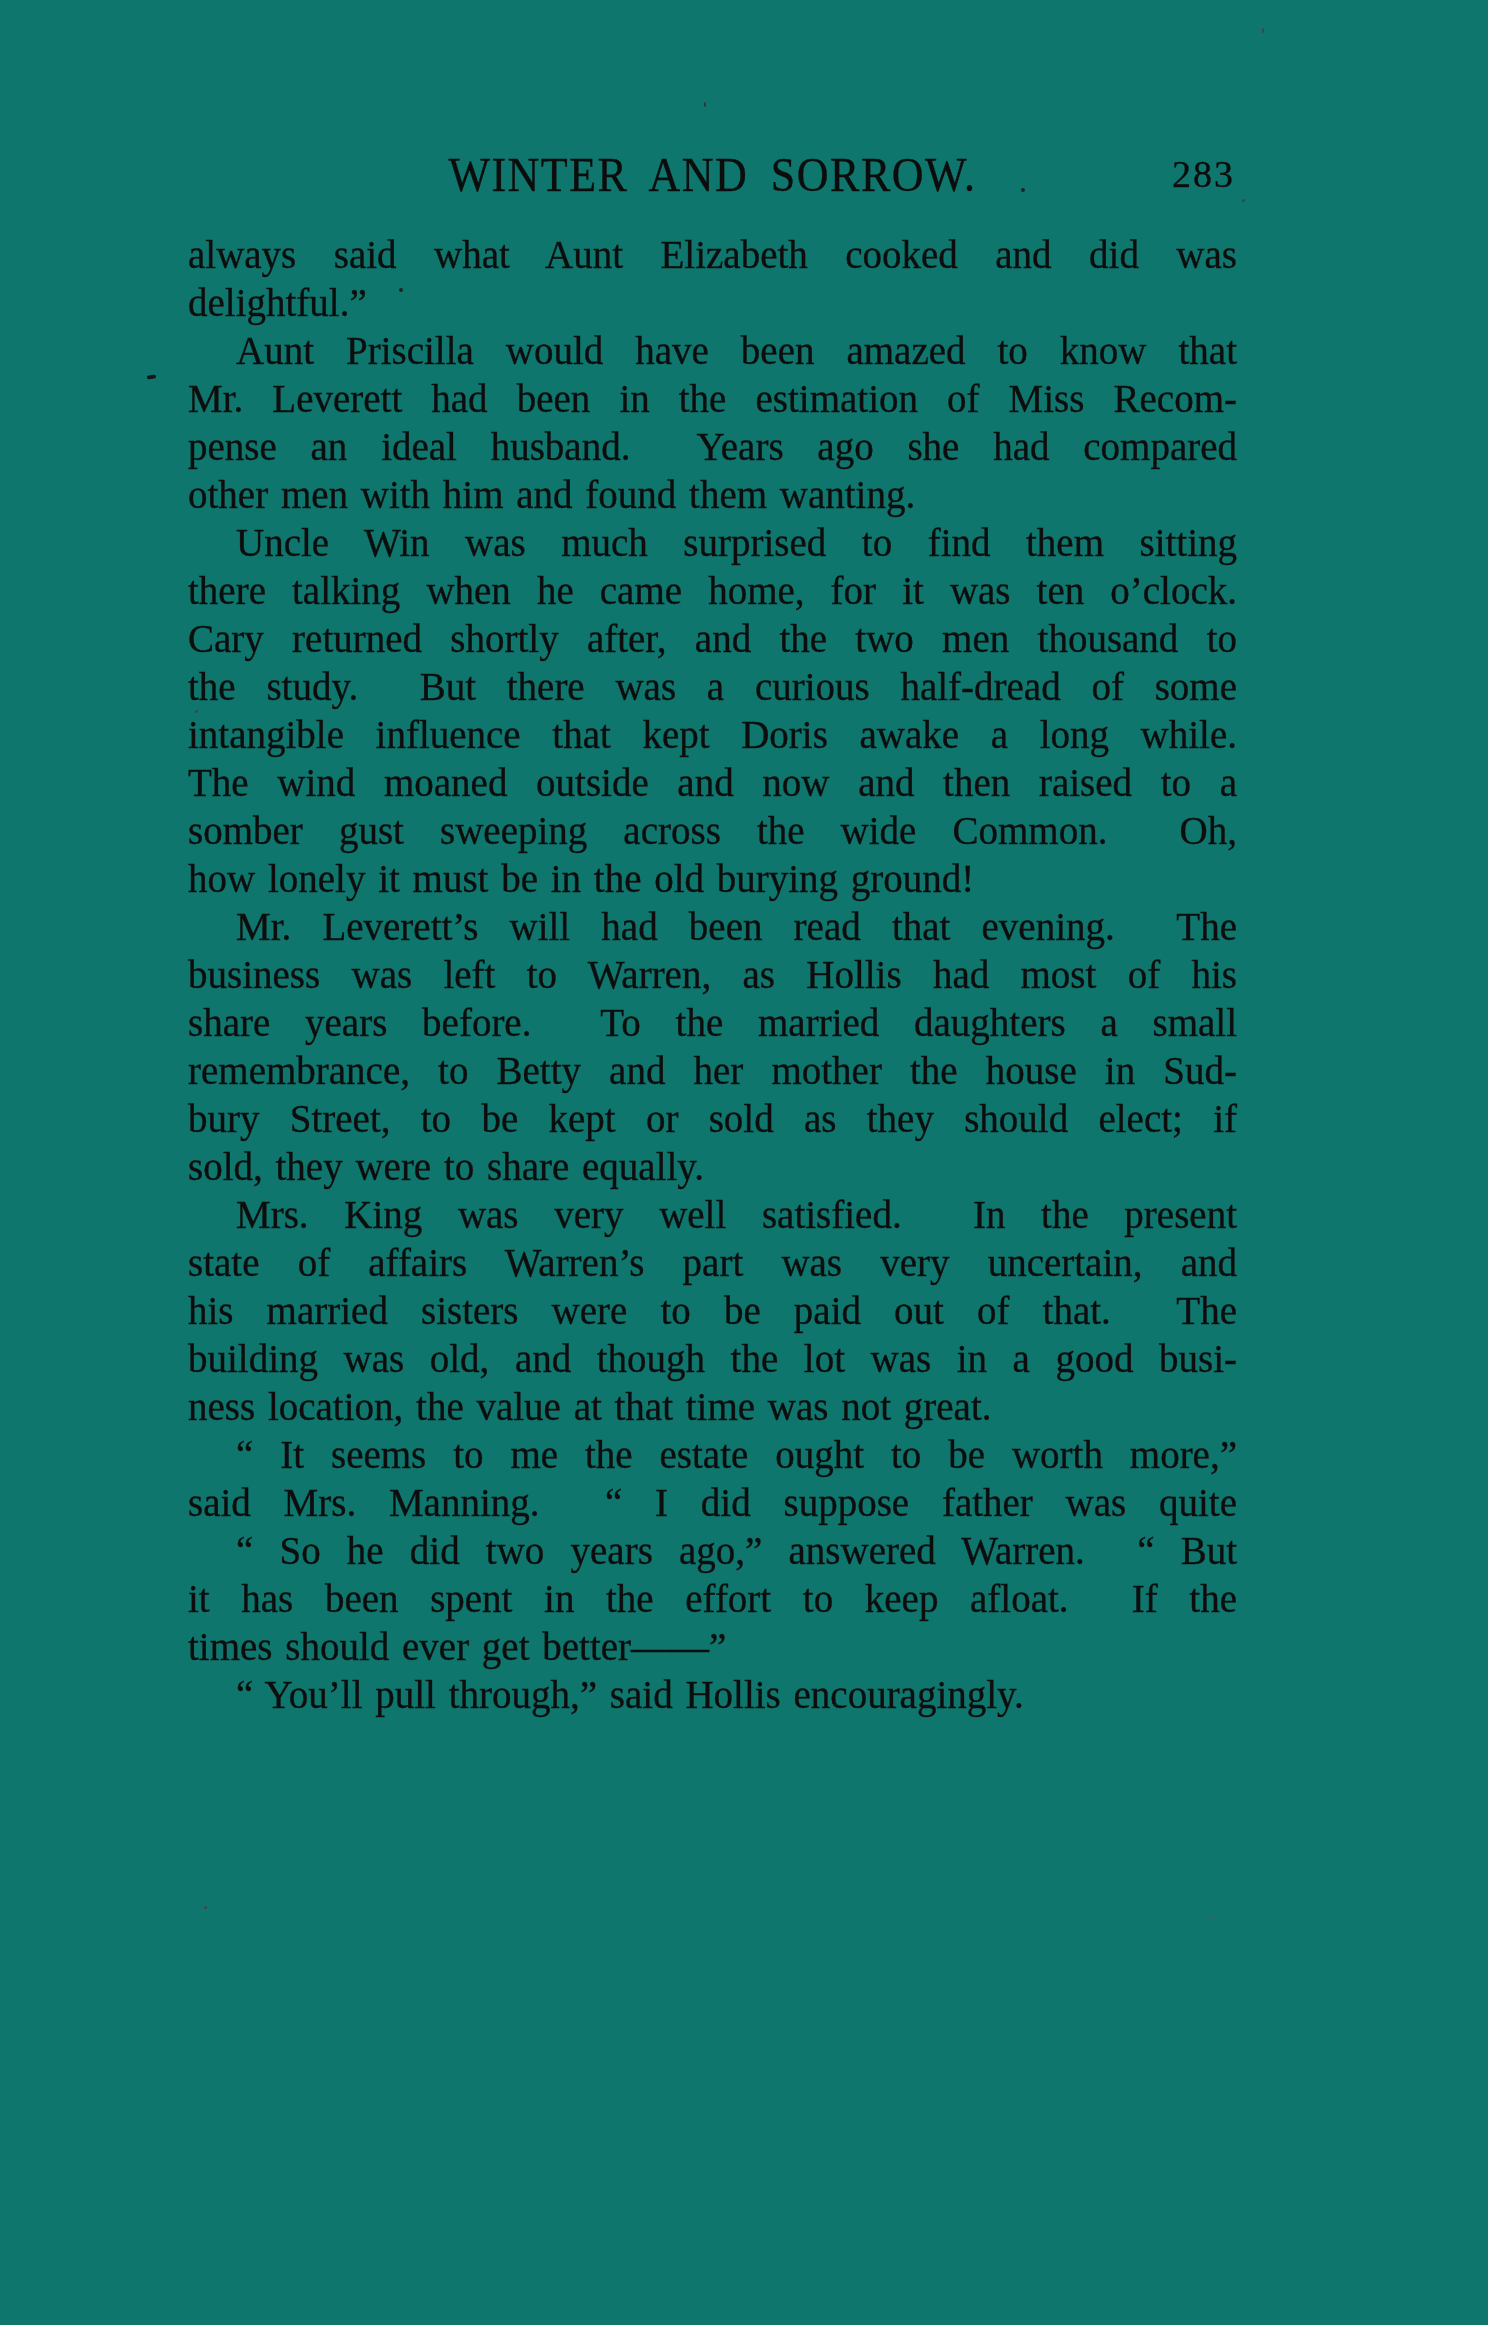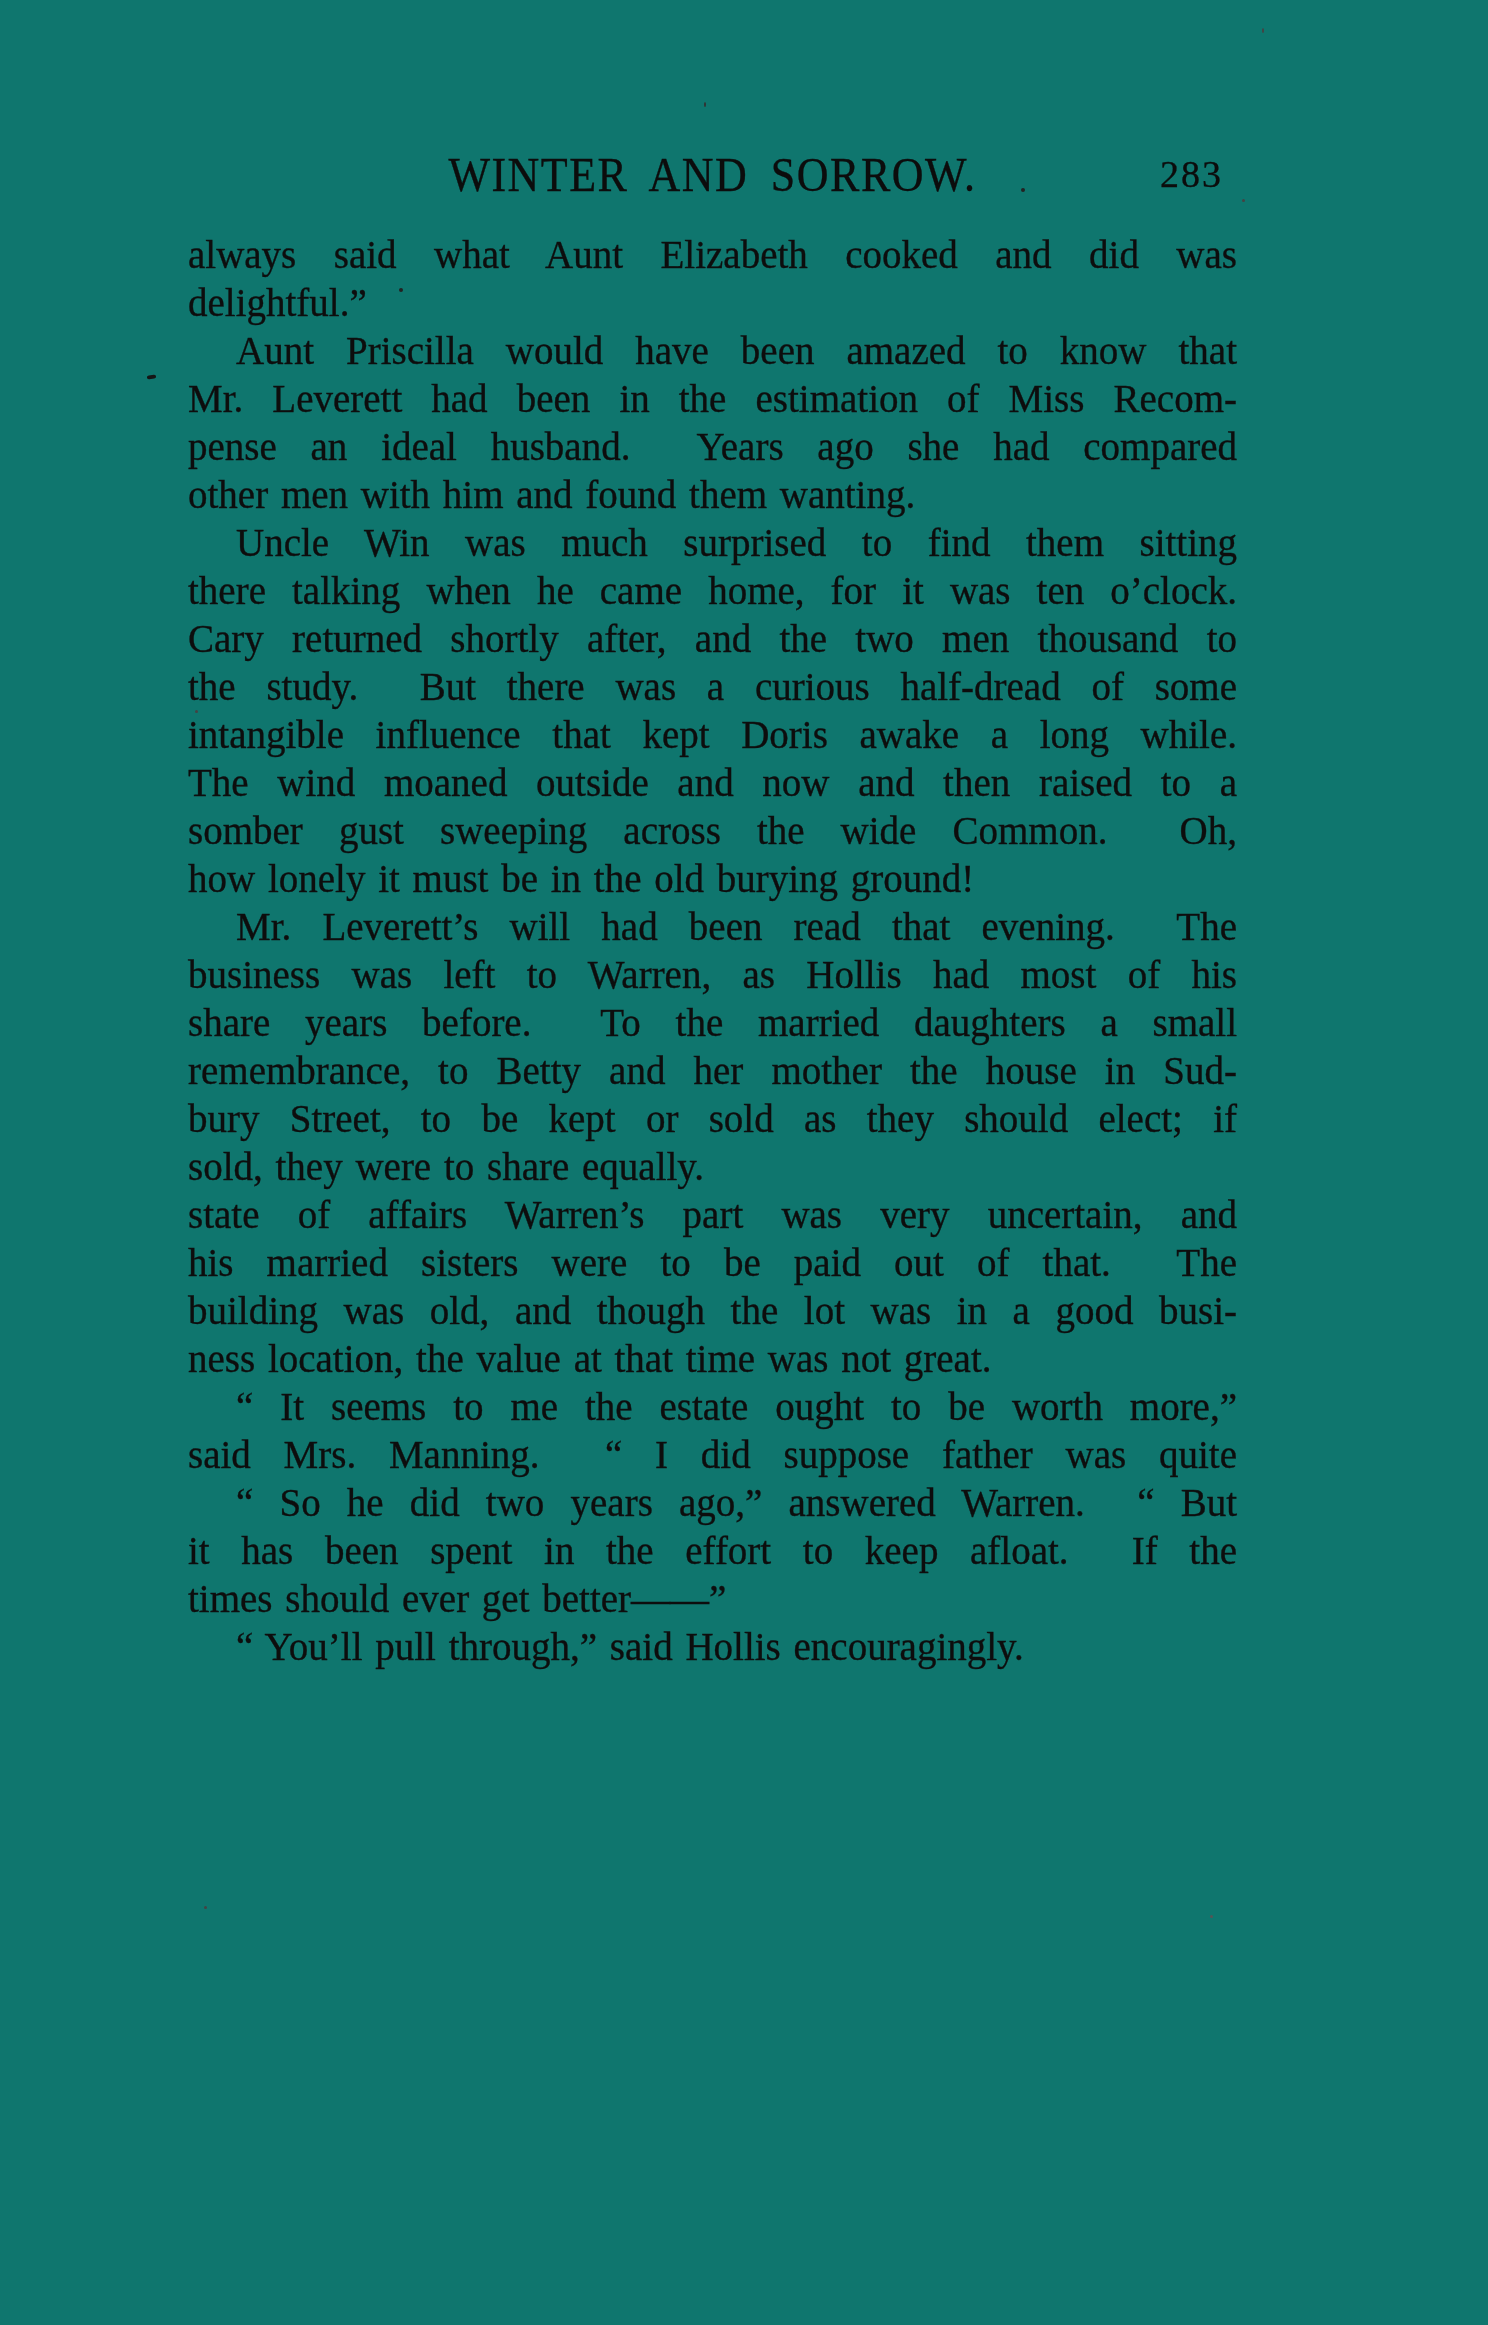--- a/index.html
+++ b/index.html
@@ -31,21 +31,21 @@
     line-height: 48px;
     letter-spacing: 1.5px;
     word-spacing: 10px;
     transform: scaleY(1.12);
     transform-origin: center top;
     color: #0c0c0c;
     -webkit-text-stroke: 0.3px #0c0c0c;
   }
   .folio {
     position: absolute;
-    right: 14px;
+    right: 2px;
     top: 2px;
     font-size: 38px;
     line-height: 48px;
     letter-spacing: 2px;
     font-feature-settings: "onum" 1;
     color: #0c0c0c;
     -webkit-text-stroke: 0.3px #0c0c0c;
   }
   
   .text-block {
@@ -110,20 +110,21 @@
       </div>
       <div class="para">
         <div class="line just indent">Mr. Leverett’s will had been read that evening.  The</div>
         <div class="line just">business was left to Warren, as Hollis had most of his</div>
         <div class="line just">share years before.  To the married daughters a small</div>
         <div class="line just">remembrance, to Betty and her mother the house in Sud-</div>
         <div class="line just">bury Street, to be kept or sold as they should elect; if</div>
         <div class="line">sold, they were to share equally.</div>
       </div>
       <div class="para">
+        <div class="line just indent">Mrs. King was very well satisfied.  In the present</div>
         <div class="line just">state of affairs Warren’s part was very uncertain, and</div>
         <div class="line just">his married sisters were to be paid out of that.  The</div>
         <div class="line just">building was old, and though the lot was in a good busi-</div>
         <div class="line">ness location, the value at that time was not great.</div>
       </div>
       <div class="para">
         <div class="line just indent">“ It seems to me the estate ought to be worth more,”</div>
         <div class="line just">said Mrs. Manning.  “ I did suppose father was quite</div>
       </div>
       <div class="para">

